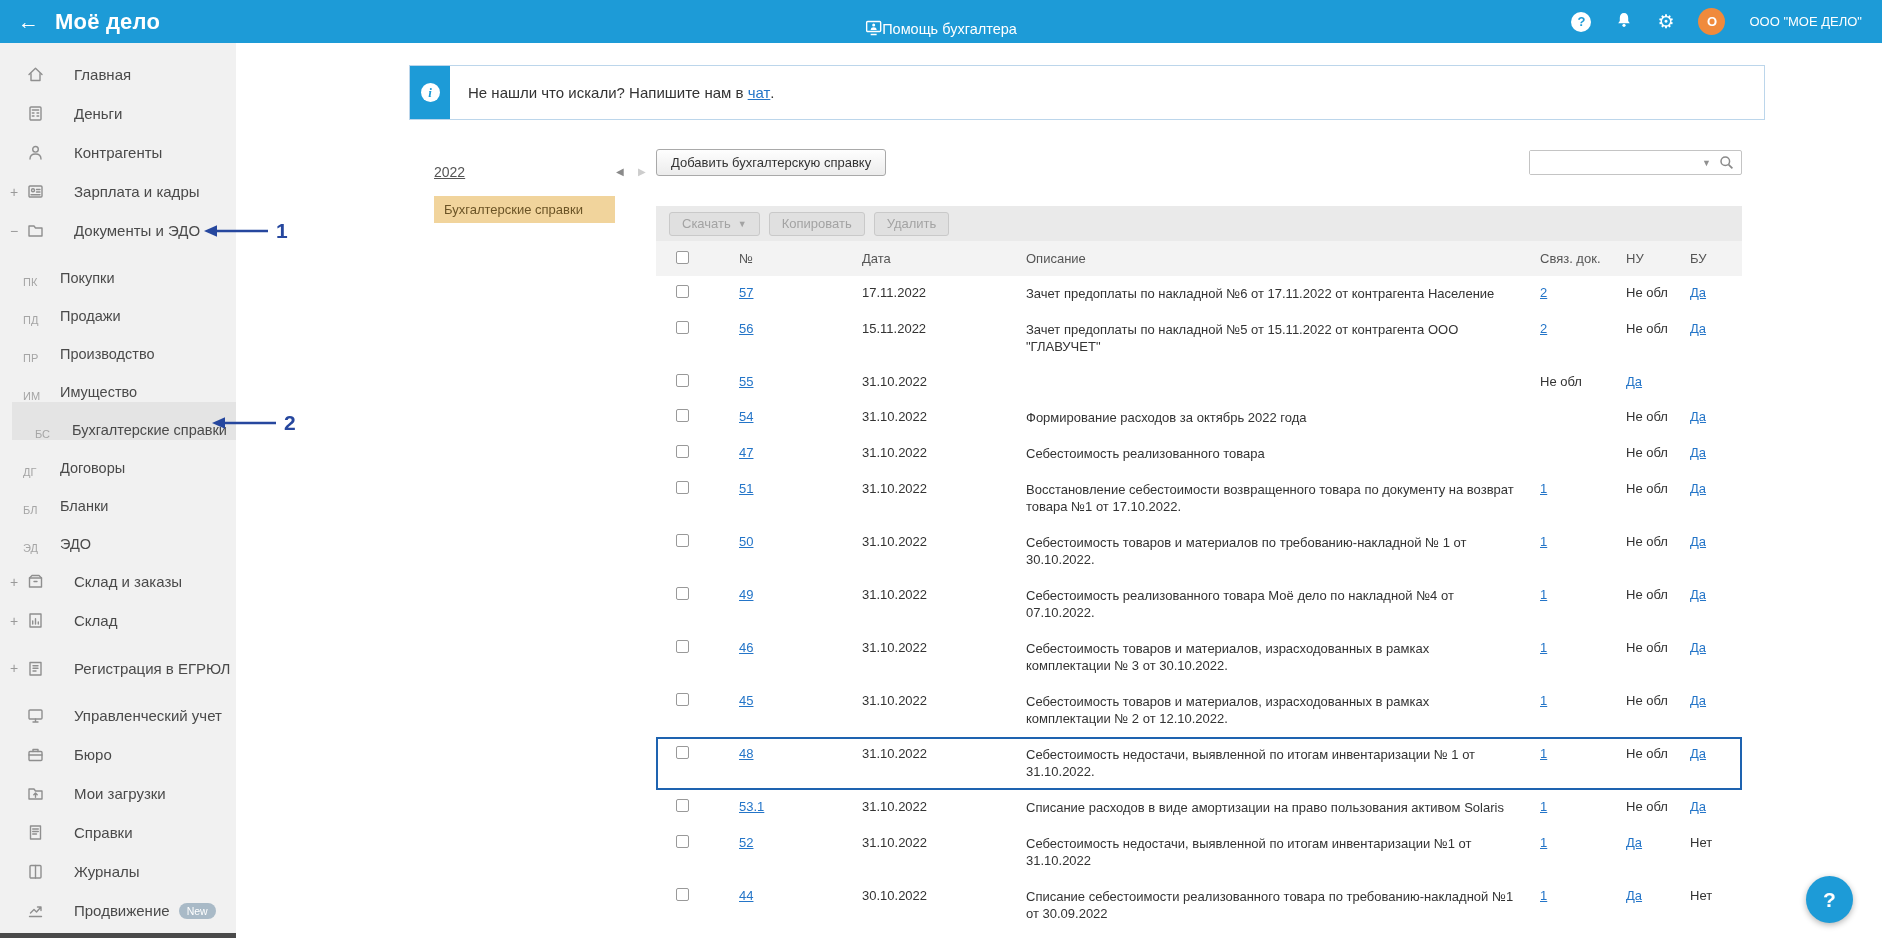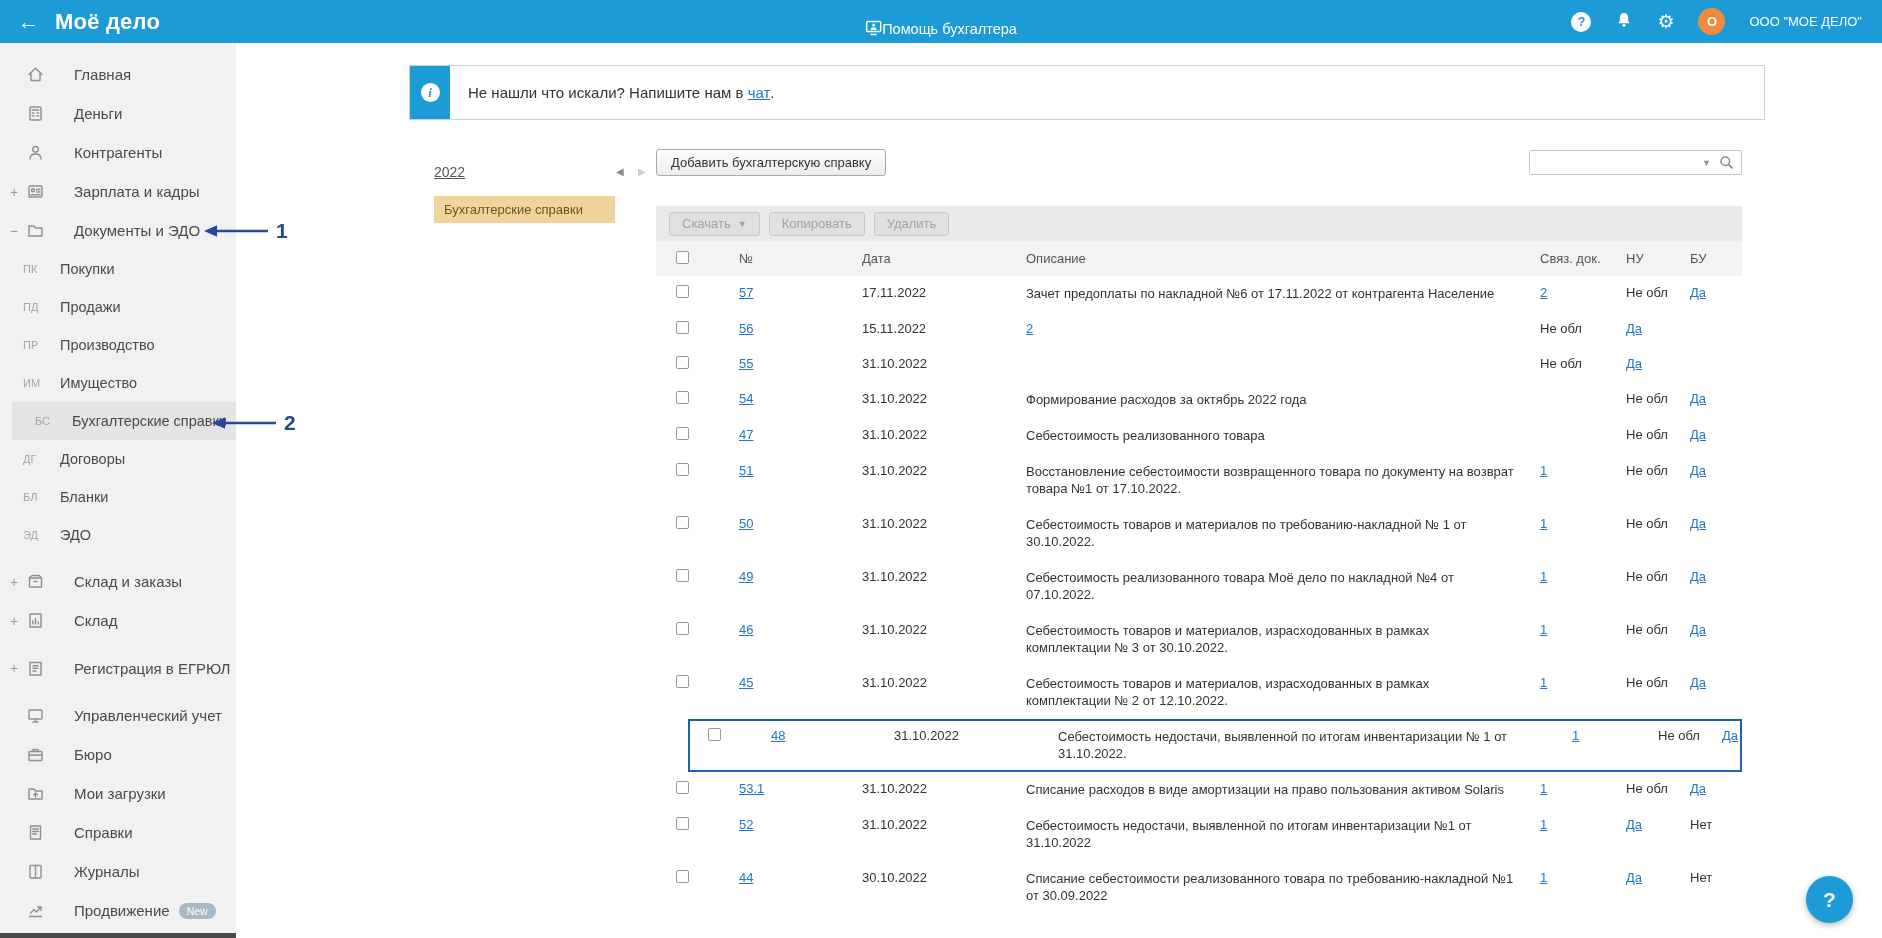--- a/index.html
+++ b/index.html
@@ -27,21 +27,21 @@
   
   .sidebar { position:absolute; top:43px; left:0; width:236px; height:895px;
     background:#f1f1f1; padding-top:12px; overflow:hidden; }
   .sb-root { position:relative; height:39px; display:flex; align-items:center; cursor:pointer;padding-left:16px; }
   .sb-root.gap { margin-top:8px; }
   .sb-root.twoline { height:56px; }
   .sb-expand { position:absolute; left:9px; color:#9a9a9a; font-size:14px; width:10px; text-align:center; }
   .sb-icon { position:absolute; left:26px; width:19px; height:19px; display:flex; }
   .sb-icon svg { width:19px; height:19px; }
   .sb-label { margin-left:58px; font-size:15px; color:#4a4a4a; line-height:19px; max-width:158px; }
-  .sb-sub { position:relative; height:38px; display:flex; align-items:center; cursor:pointer; }
+  .sb-sub { position:relative; height:38px; display:flex; align-items:flex-end; cursor:pointer; }
   .sb-sub.active { background:#e4e4e4;margin-left:12px; }
   .sb-code { position:absolute; left:23px; font-size:11px; color:#a5a5a5; }
   .sb-sub .sb-label { margin-left:60px; font-size:14.5px; }
   .sb-badge { margin-left:9px; background:#a9bac7; color:#fff; font-size:10.5px;
     padding:2px 8px; border-radius:9px; }
   .sb-bottom { position:absolute; bottom:0; left:0; width:236px; height:5px; background:#4a4a4a; }
 
   
   .main { position:absolute; top:43px; left:236px; width:1646px; height:895px;
     background:#fff; overflow:hidden; }
@@ -80,21 +80,21 @@
   .table { position:absolute; left:420px; top:163px; width:1086px; }
   .tb-toolbar { height:35px; background:#eaeaea; display:flex; align-items:center;
     padding-left:13px; gap:9px; }
   .tbtn { height:24px; background:#e0e0e0; border:1px solid #c9c9c9; border-radius:3px;
     color:#a3a3a3; font-size:13px; padding:4px 12px; display:flex; align-items:center; gap:7px;
     font-family:inherit; }
   .tbtn .bcaret { font-size:9px; }
   .thead, .trow { display:grid; grid-template-columns:83px 123px 164px 514px 86px 64px 52px; }
   .thead { height:35px; background:#f3f3f3; align-items:center; font-size:13px; color:#555; }
   .trow { padding:9px 0 10px; font-size:13px; color:#333; background:#fff; }
-  .trow.hl { box-shadow:inset 0 0 0 2px #1e63b0;margin-left:32px; }
+  .trow.hl { box-shadow:inset 0 0 0 2px #1e63b0; }
   .c-check { padding-left:20px; }
   .checkbox { width:13px; height:13px; border:1px solid #999; border-radius:2px;
     background:#fff; display:inline-block; cursor:pointer; }
   .c-desc { line-height:17px; padding-right:26px; }
 
   
   .ann { position:absolute; display:flex; align-items:center; gap:8px; z-index:120; }
   .ann .num { font-size:21px; font-weight:bold; color:#26479e; }
   .ann1 { left:204px; top:219px; }
   .ann2 { left:212px; top:411px; }
@@ -363,20 +363,21 @@
           <div class="c-date">17.11.2022</div>
           <div class="c-desc">Зачет предоплаты по накладной №6 от 17.11.2022 от контрагента Население</div>
           <div class="c-docs"><a class="lnk">2</a></div>
           <div class="c-nu"><span>Не обл</span></div>
           <div class="c-bu"><a class="lnk">Да</a></div>
         </div>
         <div class="trow">
           <div class="c-check"><span class="checkbox"></span></div>
           <div class="c-num"><a class="lnk">56</a></div>
           <div class="c-date">15.11.2022</div>
+          <div class="c-desc">Зачет предоплаты по накладной №5 от 15.11.2022 от контрагента ООО "ГЛАВУЧЕТ"</div>
           <div class="c-docs"><a class="lnk">2</a></div>
           <div class="c-nu"><span>Не обл</span></div>
           <div class="c-bu"><a class="lnk">Да</a></div>
         </div>
         <div class="trow">
           <div class="c-check"><span class="checkbox"></span></div>
           <div class="c-num"><a class="lnk">55</a></div>
           <div class="c-date">31.10.2022</div>
           <div class="c-docs"></div>
           <div class="c-nu"><span>Не обл</span></div>

